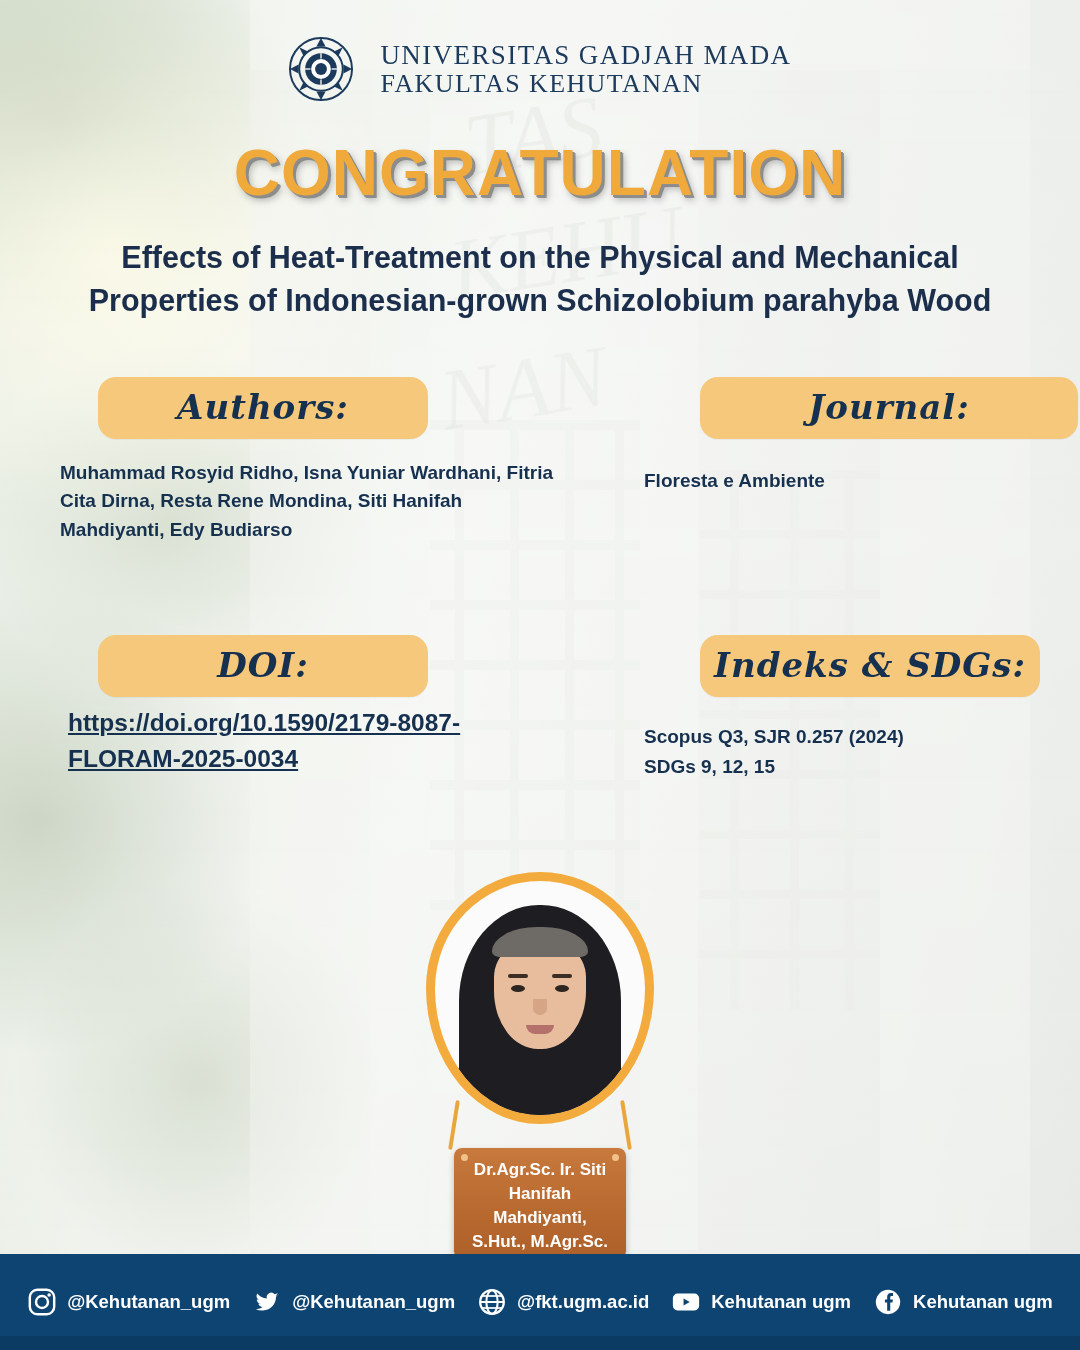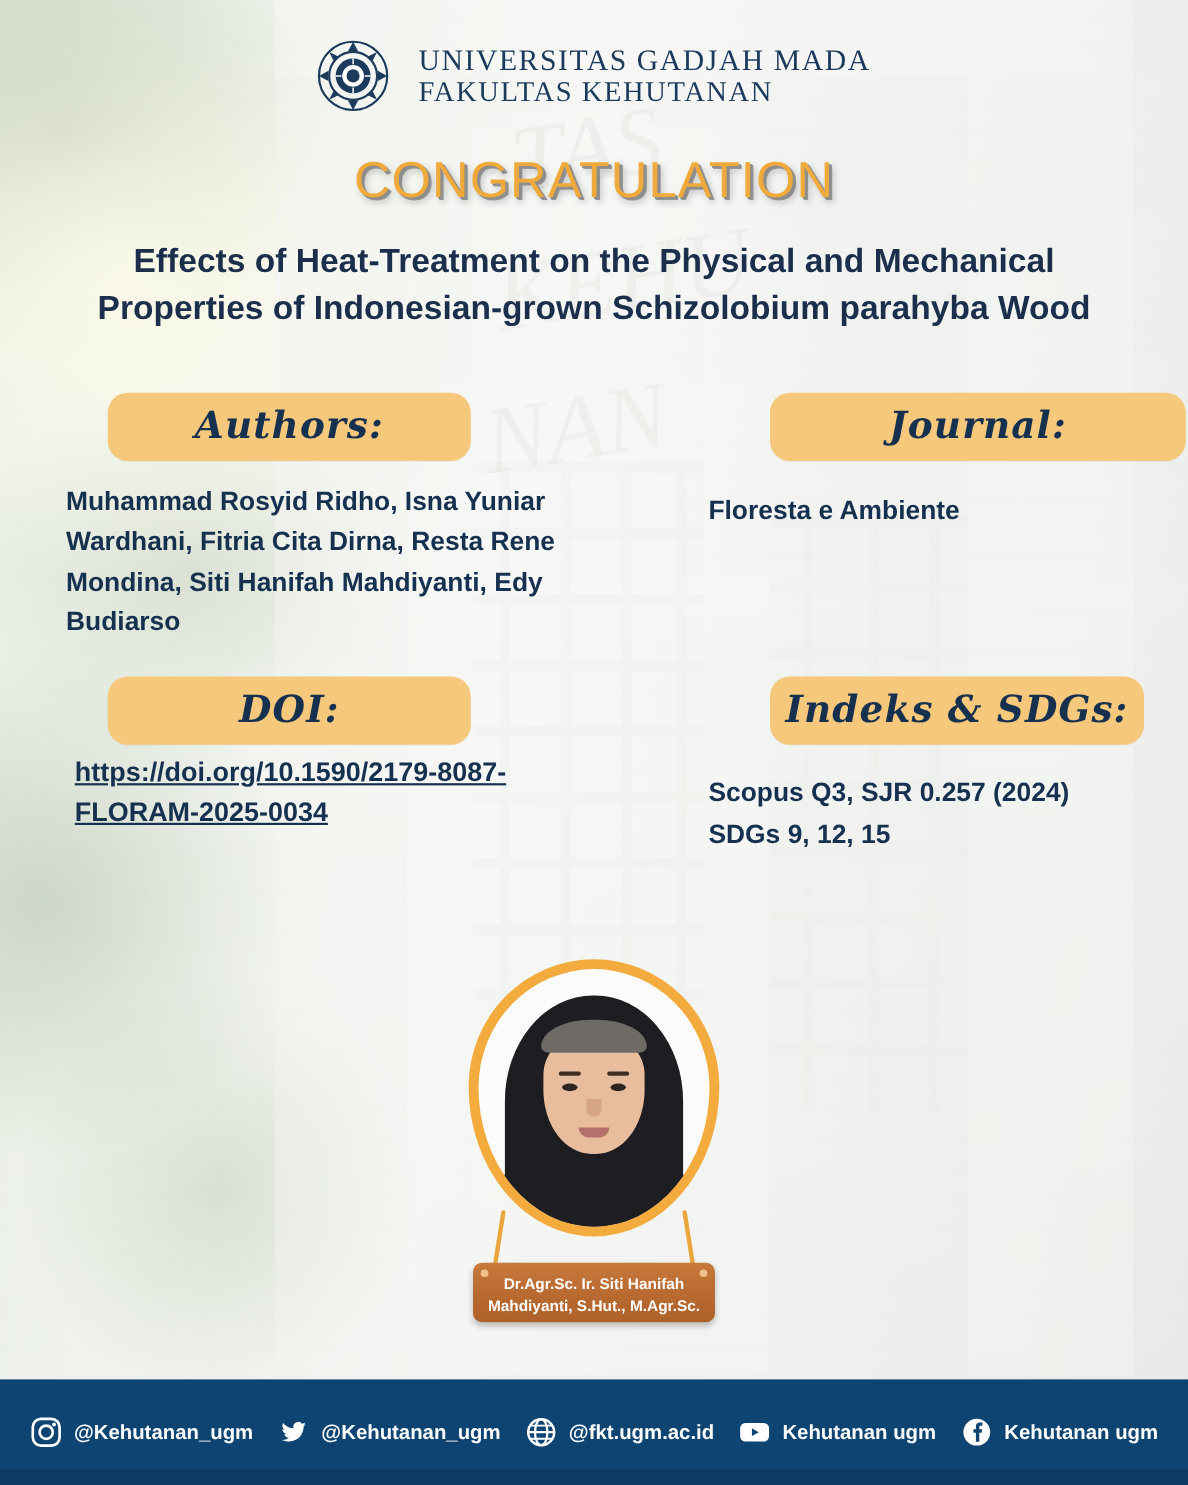--- a/index.html
+++ b/index.html
@@ -66,22 +66,22 @@
     font-size: 26px;
     letter-spacing: 1.4px;
     color: #1b3a5c;
     font-weight: 400;
   }
 
   
   .congrats {
     text-align: center;
     margin-top: 34px;
-    font-size: 46px;
-    font-weight: normal;
+    font-size: 64px;
+    font-weight: bold;
     letter-spacing: 1px;
     color: #f0a93b;
     text-shadow:
       2px 2px 0 #8d8d8d,
       3px 3px 0 rgba(90,90,90,0.55),
       4px 5px 7px rgba(60,60,60,0.35);
   }
 
   
   .paper-title {
@@ -115,21 +115,21 @@
   }
   .col-left  { position: absolute; left: 60px;  width: 500px; }
   .col-right { position: absolute; left: 600px; width: 420px; margin-left: 44px; }
   .pill-authors { width: 330px; margin-left: 38px; }
   .pill-journal { width: 378px; margin-left: 56px; }
   .pill-doi     { width: 330px; margin-left: 38px; }
   .pill-indeks  { width: 340px; margin-left: 56px; }
 
   .body-text {
     margin-top: 20px;
-    font-size: 24px;
+    font-size: 19px;
     font-weight: bold;
     line-height: 1.52;
     color: #16304f;
   }
   .journal-text { margin-top: 28px; }
   .doi-link {
     margin-top: 8px;
     font-size: 24.5px;
     font-weight: bold;
     line-height: 1.5;
@@ -212,26 +212,26 @@
     height: 52px;
   }
   .rope { position: absolute; top: 0; width: 4px; height: 50px; background: #e8a63d; border-radius: 2px; }
   .rope.l { left: 0; transform: rotate(9deg); }
   .rope.r { right: 0; transform: rotate(-9deg); }
   .plaque {
     position: absolute;
     top: 1148px;
     left: 50%;
     transform: translateX(-50%);
-    width: 220px;
+    width: 172px;
     padding: 10px 10px 4px 10px;
     background: linear-gradient(180deg, #c8793c 0%, #b96b31 50%, #ad6029 100%);
     border-radius: 8px;
     text-align: center;
-    font-size: 14px;
+    font-size: 17px;
     font-weight: bold;
     line-height: 1.42;
     color: #ffffff;
     box-shadow: 0 3px 6px rgba(0,0,0,0.25);
   }
   .plaque-dot { position: absolute; top: 6px; width: 7px; height: 7px; border-radius: 50%; background: #f0c289; }
   .plaque-dot.l { left: 7px; } .plaque-dot.r { right: 7px; }
 
   
   .footer {

